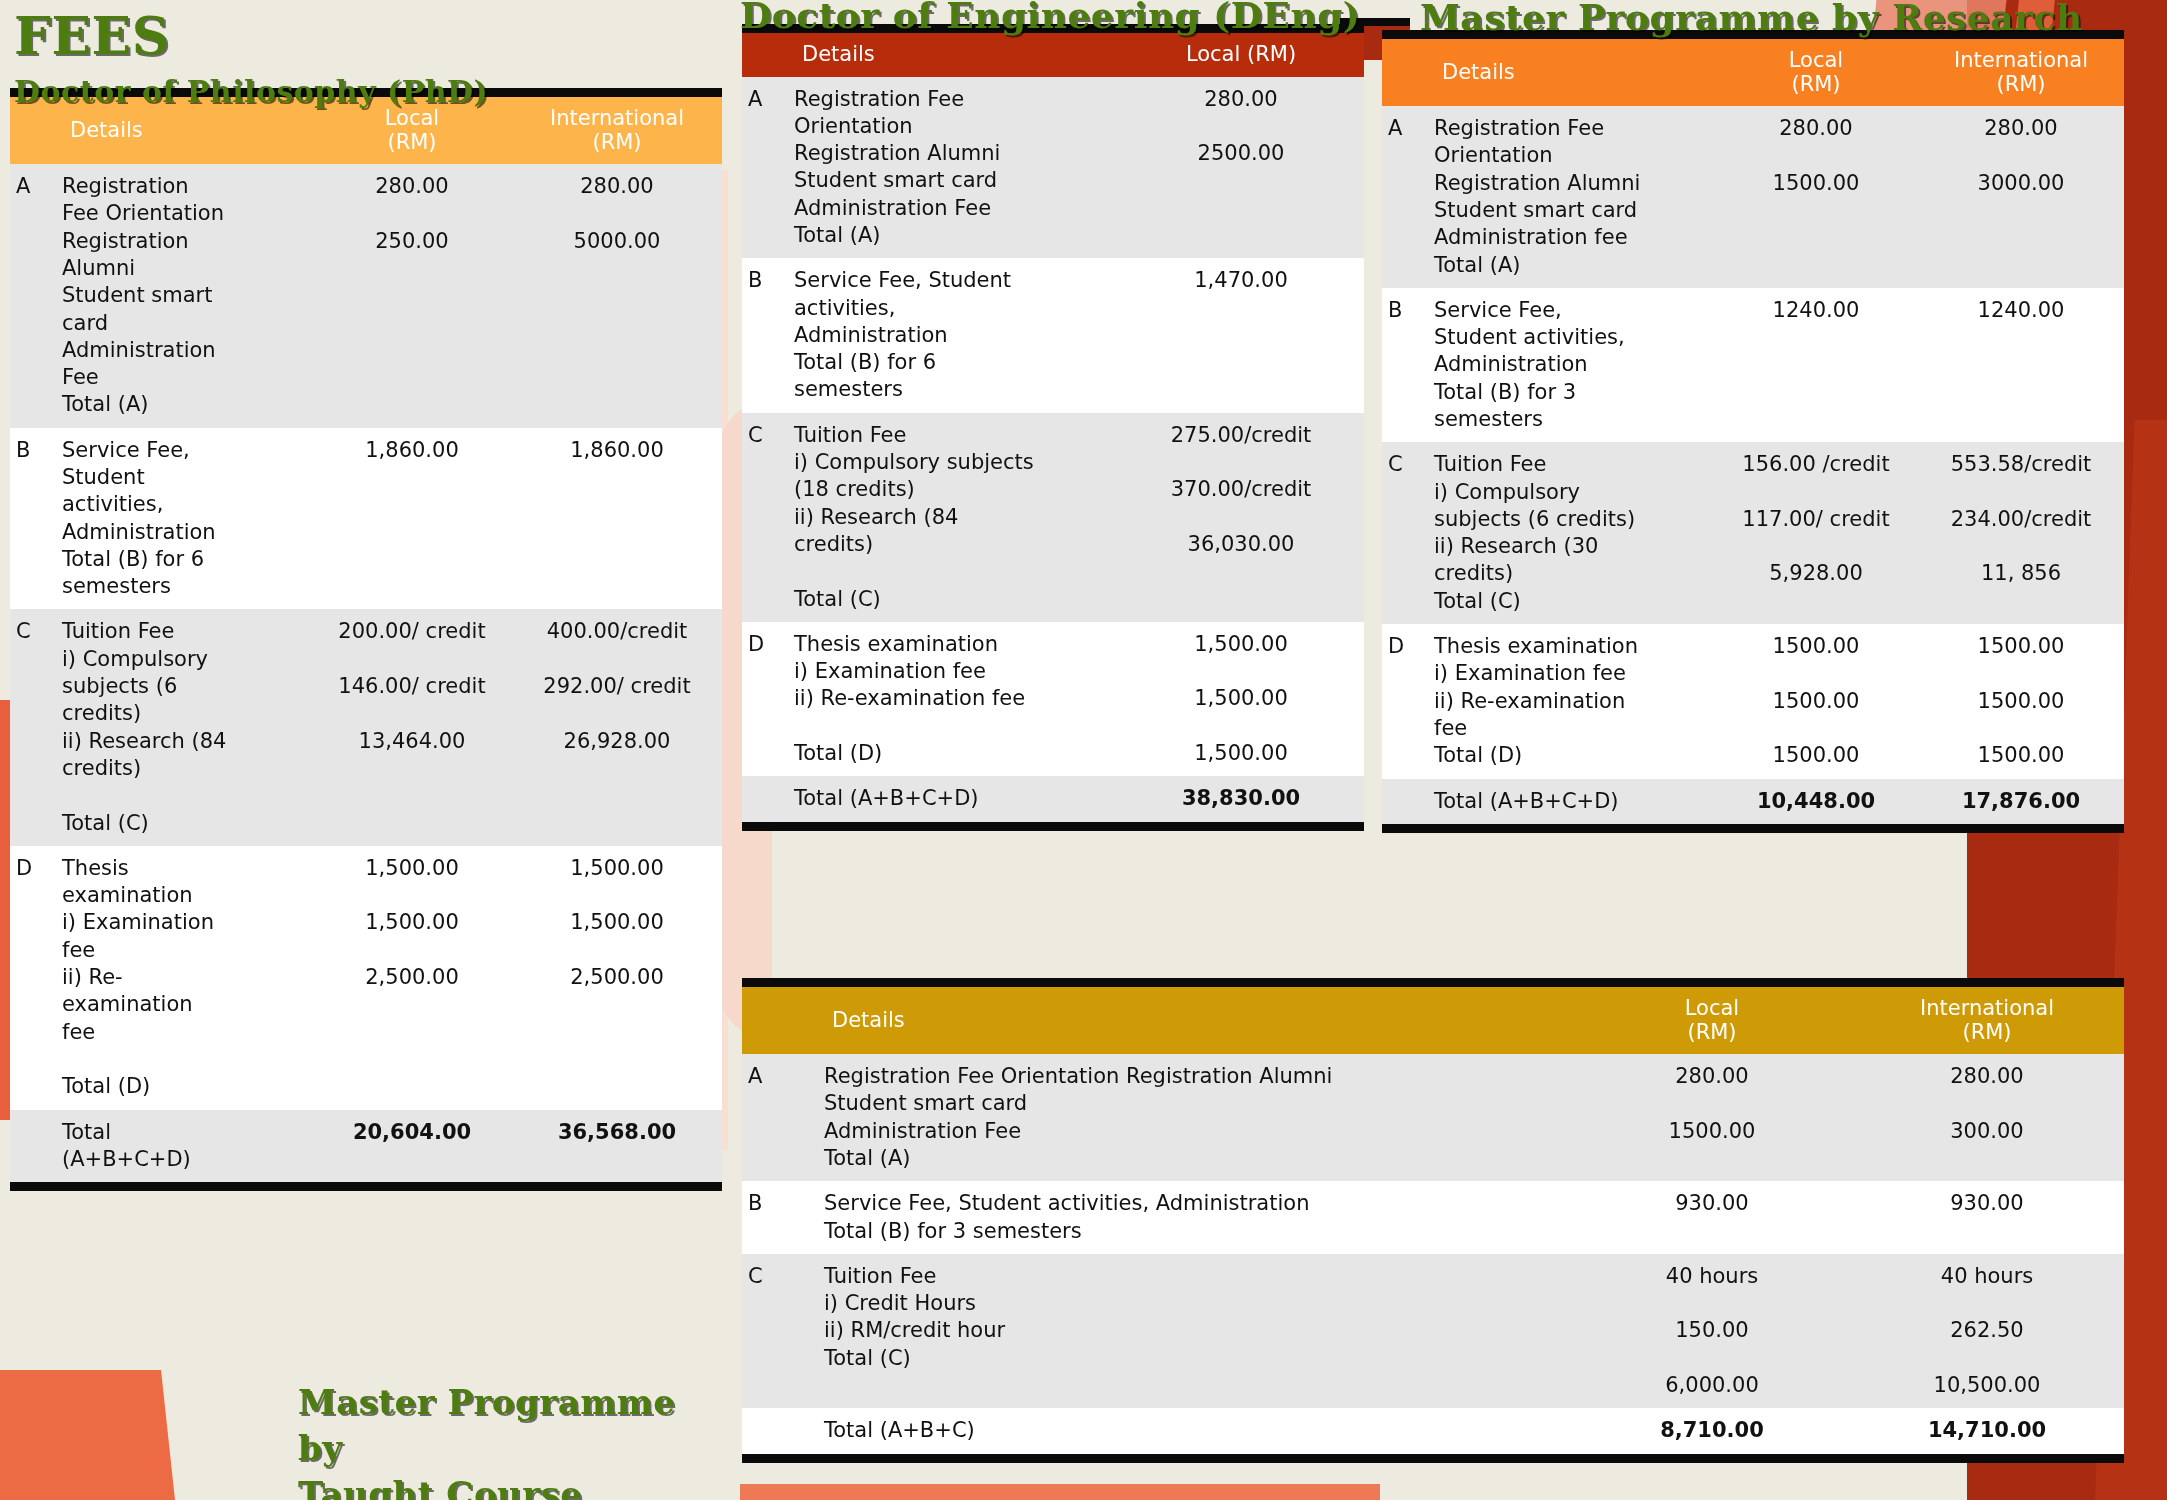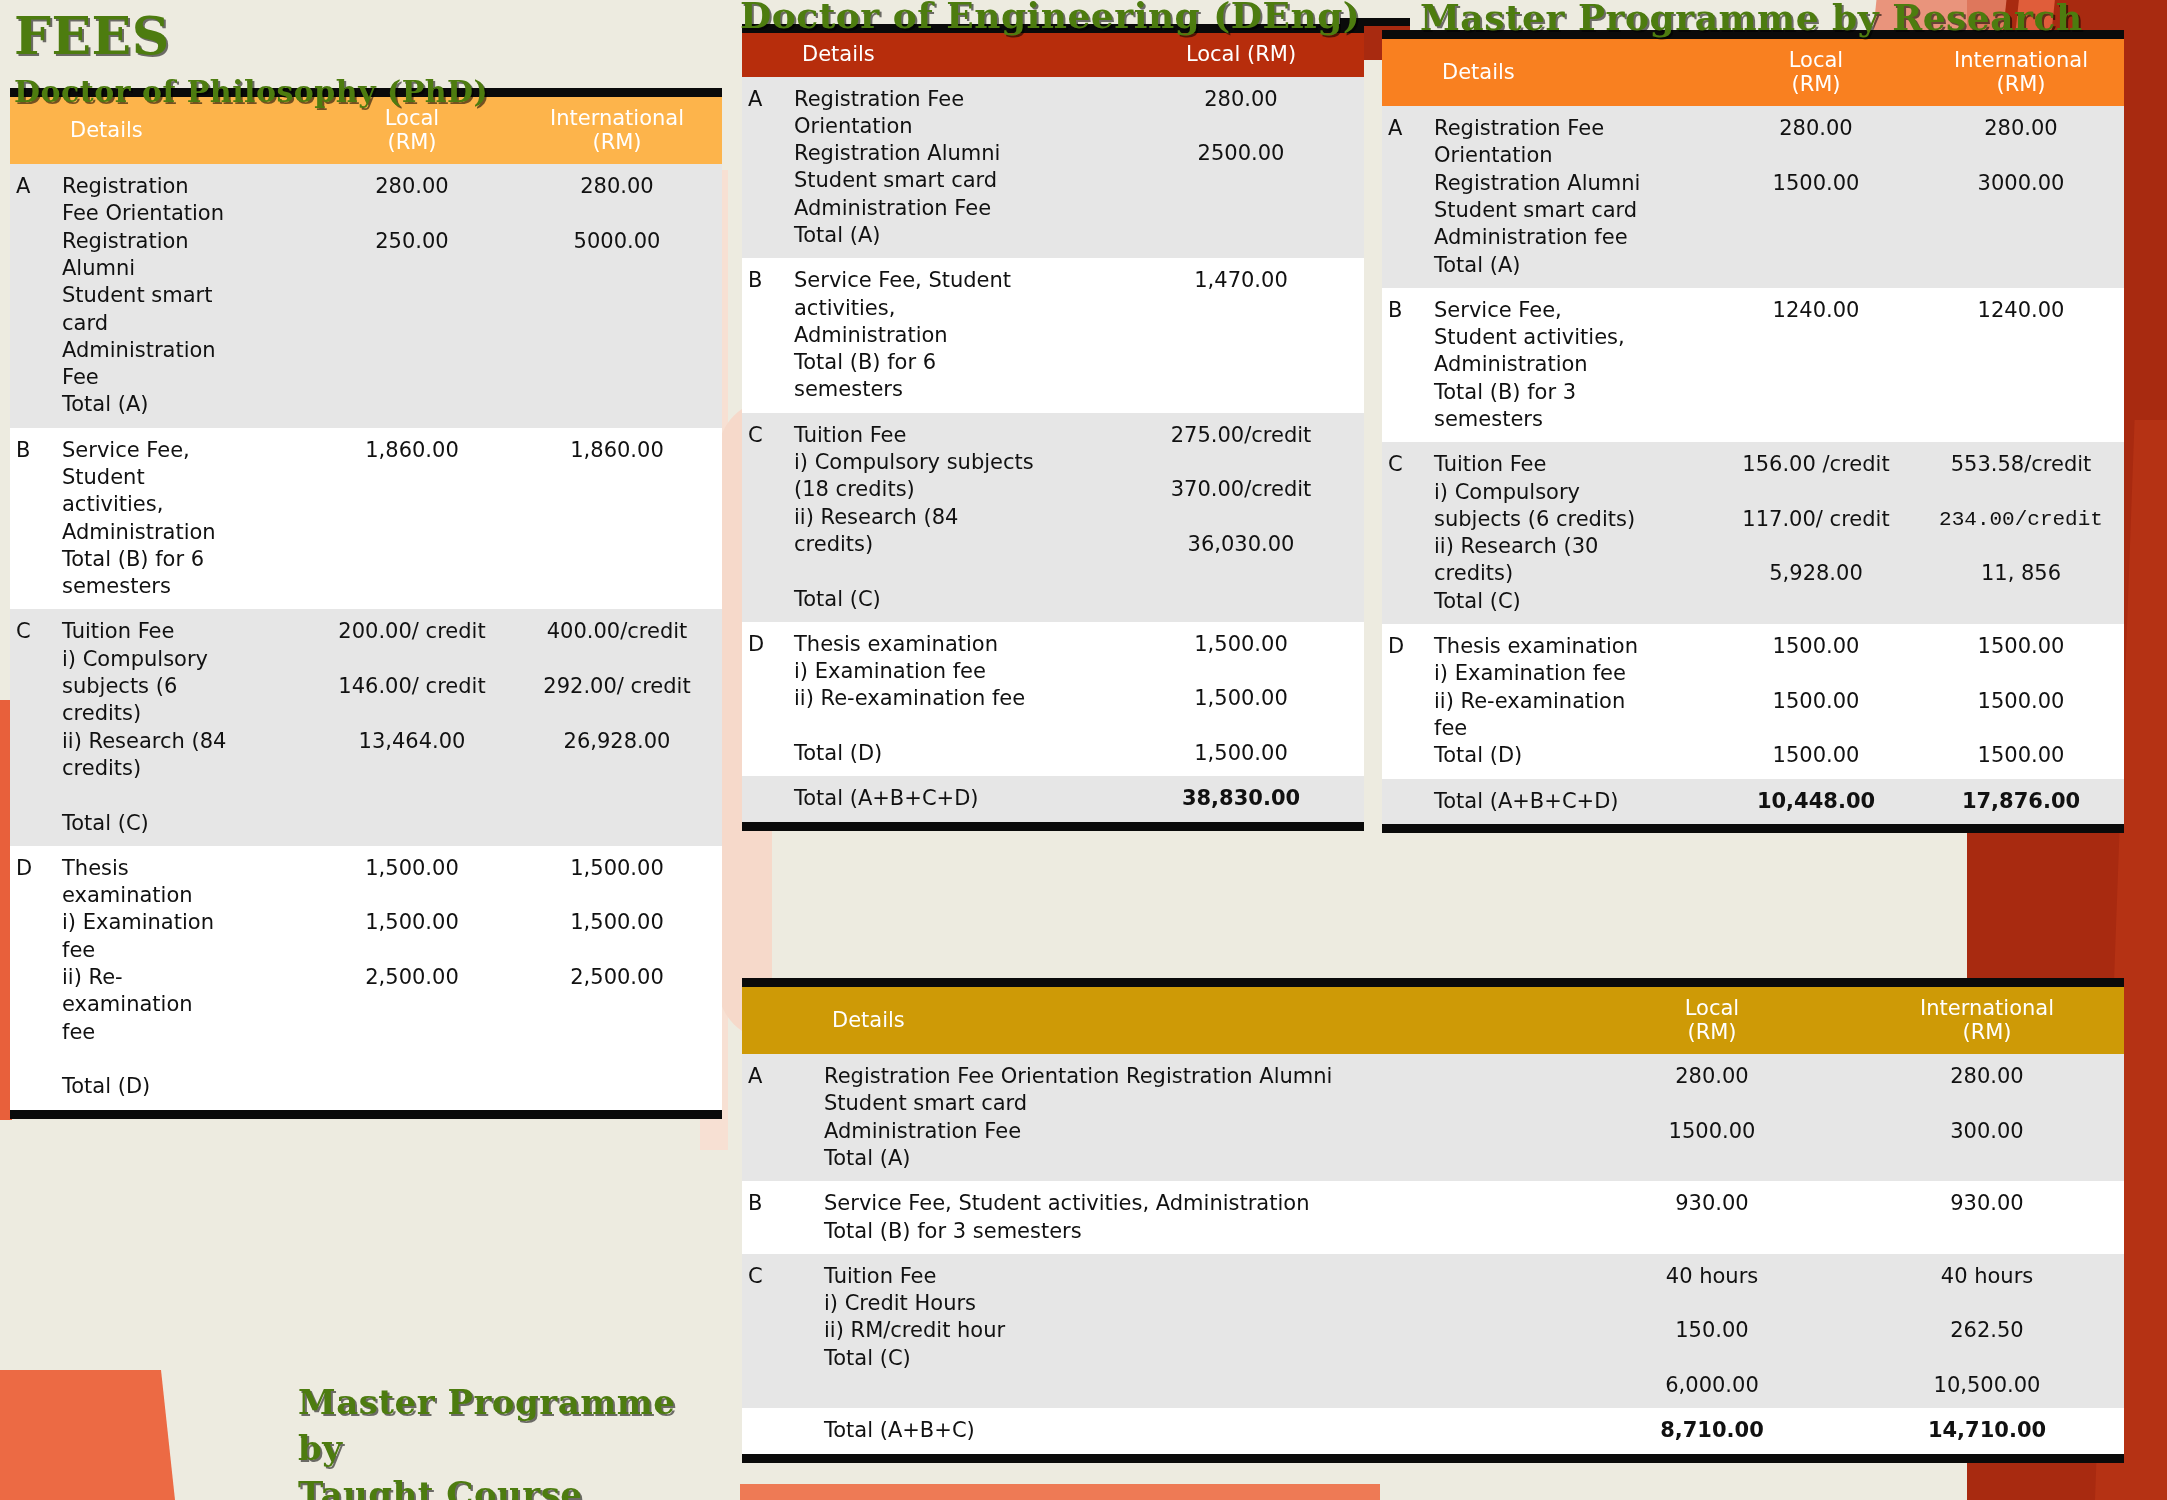--- a/index.html
+++ b/index.html
@@ -217,20 +217,31 @@
             <div>1,500.00</div>
             <div style="margin-top: 1.3em;">1,500.00</div>
             <div style="margin-top: 1.3em;">2,500.00</div>
           </td>
           <td class="num">
             <div>1,500.00</div>
             <div style="margin-top: 1.3em;">1,500.00</div>
             <div style="margin-top: 1.3em;">2,500.00</div>
           </td>
         </tr>
+        <tr class="alt">
+          <td class="lbl"></td>
+          <td class="desc nl">Total
+(A+B+C+D)</td>
+          <td class="num bold">
+            <div>20,604.00</div>
+          </td>
+          <td class="num bold">
+            <div>36,568.00</div>
+          </td>
+        </tr>
       </tbody>
   </table>
   <div class="rulebar"></div>
 </div>
 
 <div id="deng-heading">
   <div class="title" id="deng-title">Doctor of Engineering (DEng)</div>
 </div>
 <div class="panel" id="deng-panel">
   <div class="rulebar"></div>
@@ -374,21 +385,21 @@
 ii) Research (30
 credits)
 Total (C)</td>
           <td class="num">
             <div>156.00 /credit</div>
             <div style="margin-top: 1.3em;">117.00/ credit</div>
             <div style="margin-top: 1.3em;">5,928.00</div>
           </td>
           <td class="num">
             <div>553.58/credit</div>
-            <div style="margin-top: 1.3em; font-family: Liberation Mono, monospace;">234.00/credit</div>
+            <div style="margin-top: 1.3em;">234.00/credit</div>
             <div style="margin-top: 1.3em;">11, 856</div>
           </td>
         </tr>
         <tr class="plain">
           <td class="lbl">D</td>
           <td class="desc nl">Thesis examination
 i) Examination fee
 ii) Re-examination
 fee
 Total (D)</td>

